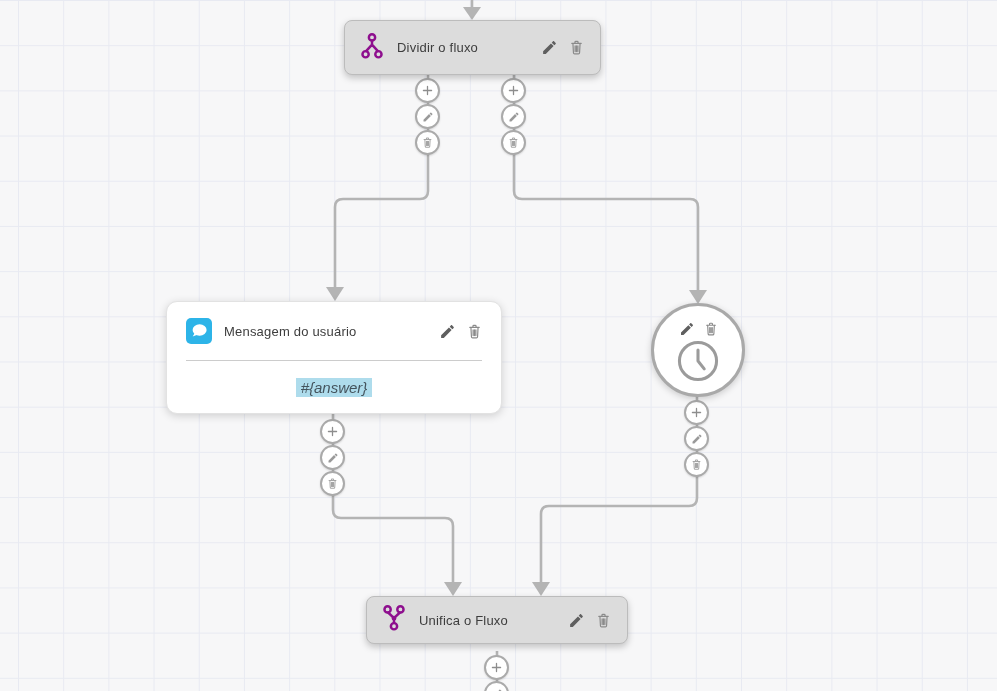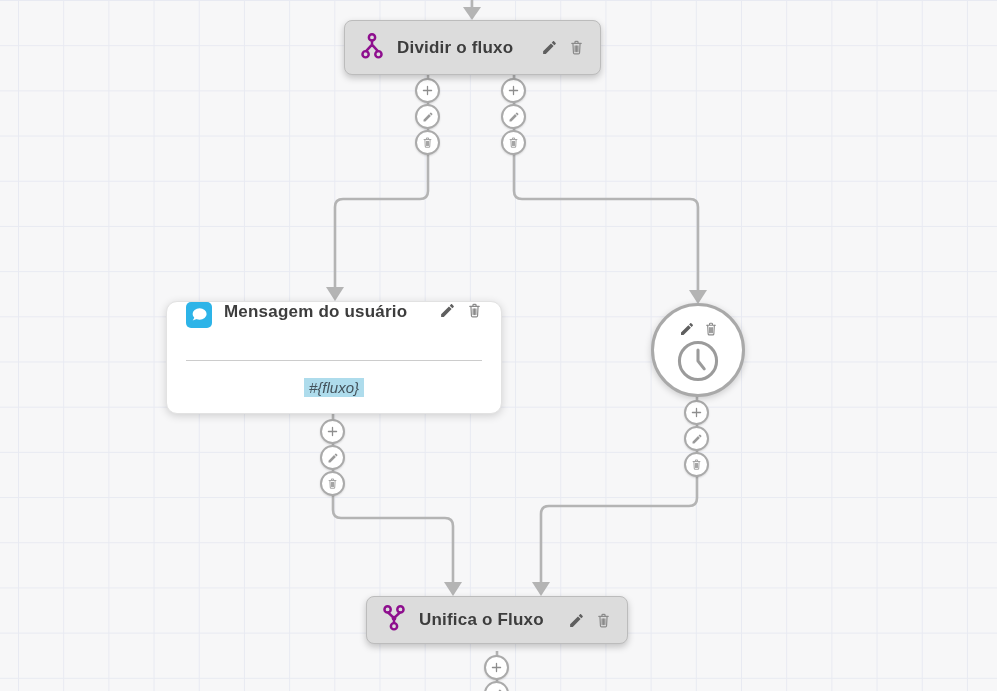--- a/index.html
+++ b/index.html
@@ -32,32 +32,32 @@
   .node { position:absolute; z-index:3; }
   .bar {
     display:flex; align-items:center;
     background:var(--node-gray-bg,#dcdcdc);
     border:1px solid var(--node-gray-border,#bcbcbc);
     border-radius:8px;
     box-shadow:0 3px 7px rgba(0,0,0,.22);
     padding:0 16px;
   }
   .ntitle {
-    font-size:17px; font-weight:bold; letter-spacing:.2px;
+    font-size:13px; font-weight:normal; letter-spacing:.2px;
     color:var(--title-text,#3d3d3d); white-space:nowrap;
   }
   .bar .ntitle { margin-left:14px; }
   .acts { margin-left:auto; display:flex; align-items:center; gap:11px; }
   .act { display:flex; cursor:pointer; }
 
   .card {
     background:#fff; border:1px solid #e2e2e2; border-radius:11px;
     box-shadow:0 2px 8px rgba(0,0,0,.16);
   }
-  .card-header { display:flex; align-items:flex-start; height:58px; padding:0 19px; }
+  .card-header { display:flex; align-items:center; height:58px; padding:0 19px; }
   .chat-badge {
     width:26px; height:26px; border-radius:5px;
     background:var(--message-blue,#2db4e8);
     display:flex; align-items:center; justify-content:center;
   }
   .card-header .ntitle { margin-left:12px; }
   .card-divider { border-top:1px solid #cccccc; margin:0 19px; }
   .card-body { height:52px; display:flex; align-items:center; justify-content:center; }
   .var-chip {
     font-style:italic; font-size:15px;
@@ -153,21 +153,21 @@
         <svg width="15" height="17" viewBox="0 0 24 26" fill="none" stroke="#8a8a8a" stroke-width="1.9" stroke-linecap="round">
           <path d="M4.5 6.5h15 M9.5 6.3V4.6c0-.8.6-1.4 1.4-1.4h2.2c.8 0 1.4.6 1.4 1.4v1.7"></path>
           <path d="M6.3 6.8l.8 14.6c.05 1 .85 1.7 1.85 1.7h6.1c1 0 1.8-.7 1.85-1.7l.8-14.6"></path>
           <path d="M9.8 10.5v9 M12 10.5v9 M14.2 10.5v9"></path>
         </svg>
       </span>
     </span>
   </div>
   <div class="card-divider"></div>
   <div class="card-body">
-    <span class="var-chip">#{fluxo}</span>
+    <span class="var-chip">#{answer}</span>
   </div>
 </div>
 
 <div class="node circle-node" id="node-timer">
   <div class="acts2">
     <span class="act">
       <svg width="16" height="16" viewBox="0 0 24 24" fill="var(--icon-dark,#5f5f5f)">
         <path d="M3 17.25V21h3.75L17.81 9.94l-3.75-3.75L3 17.25zM20.71 7.04c.39-.39.39-1.02 0-1.41l-2.34-2.34c-.39-.39-1.02-.39-1.41 0l-1.83 1.83 3.75 3.75 1.83-1.83z"></path>
       </svg>
     </span>

